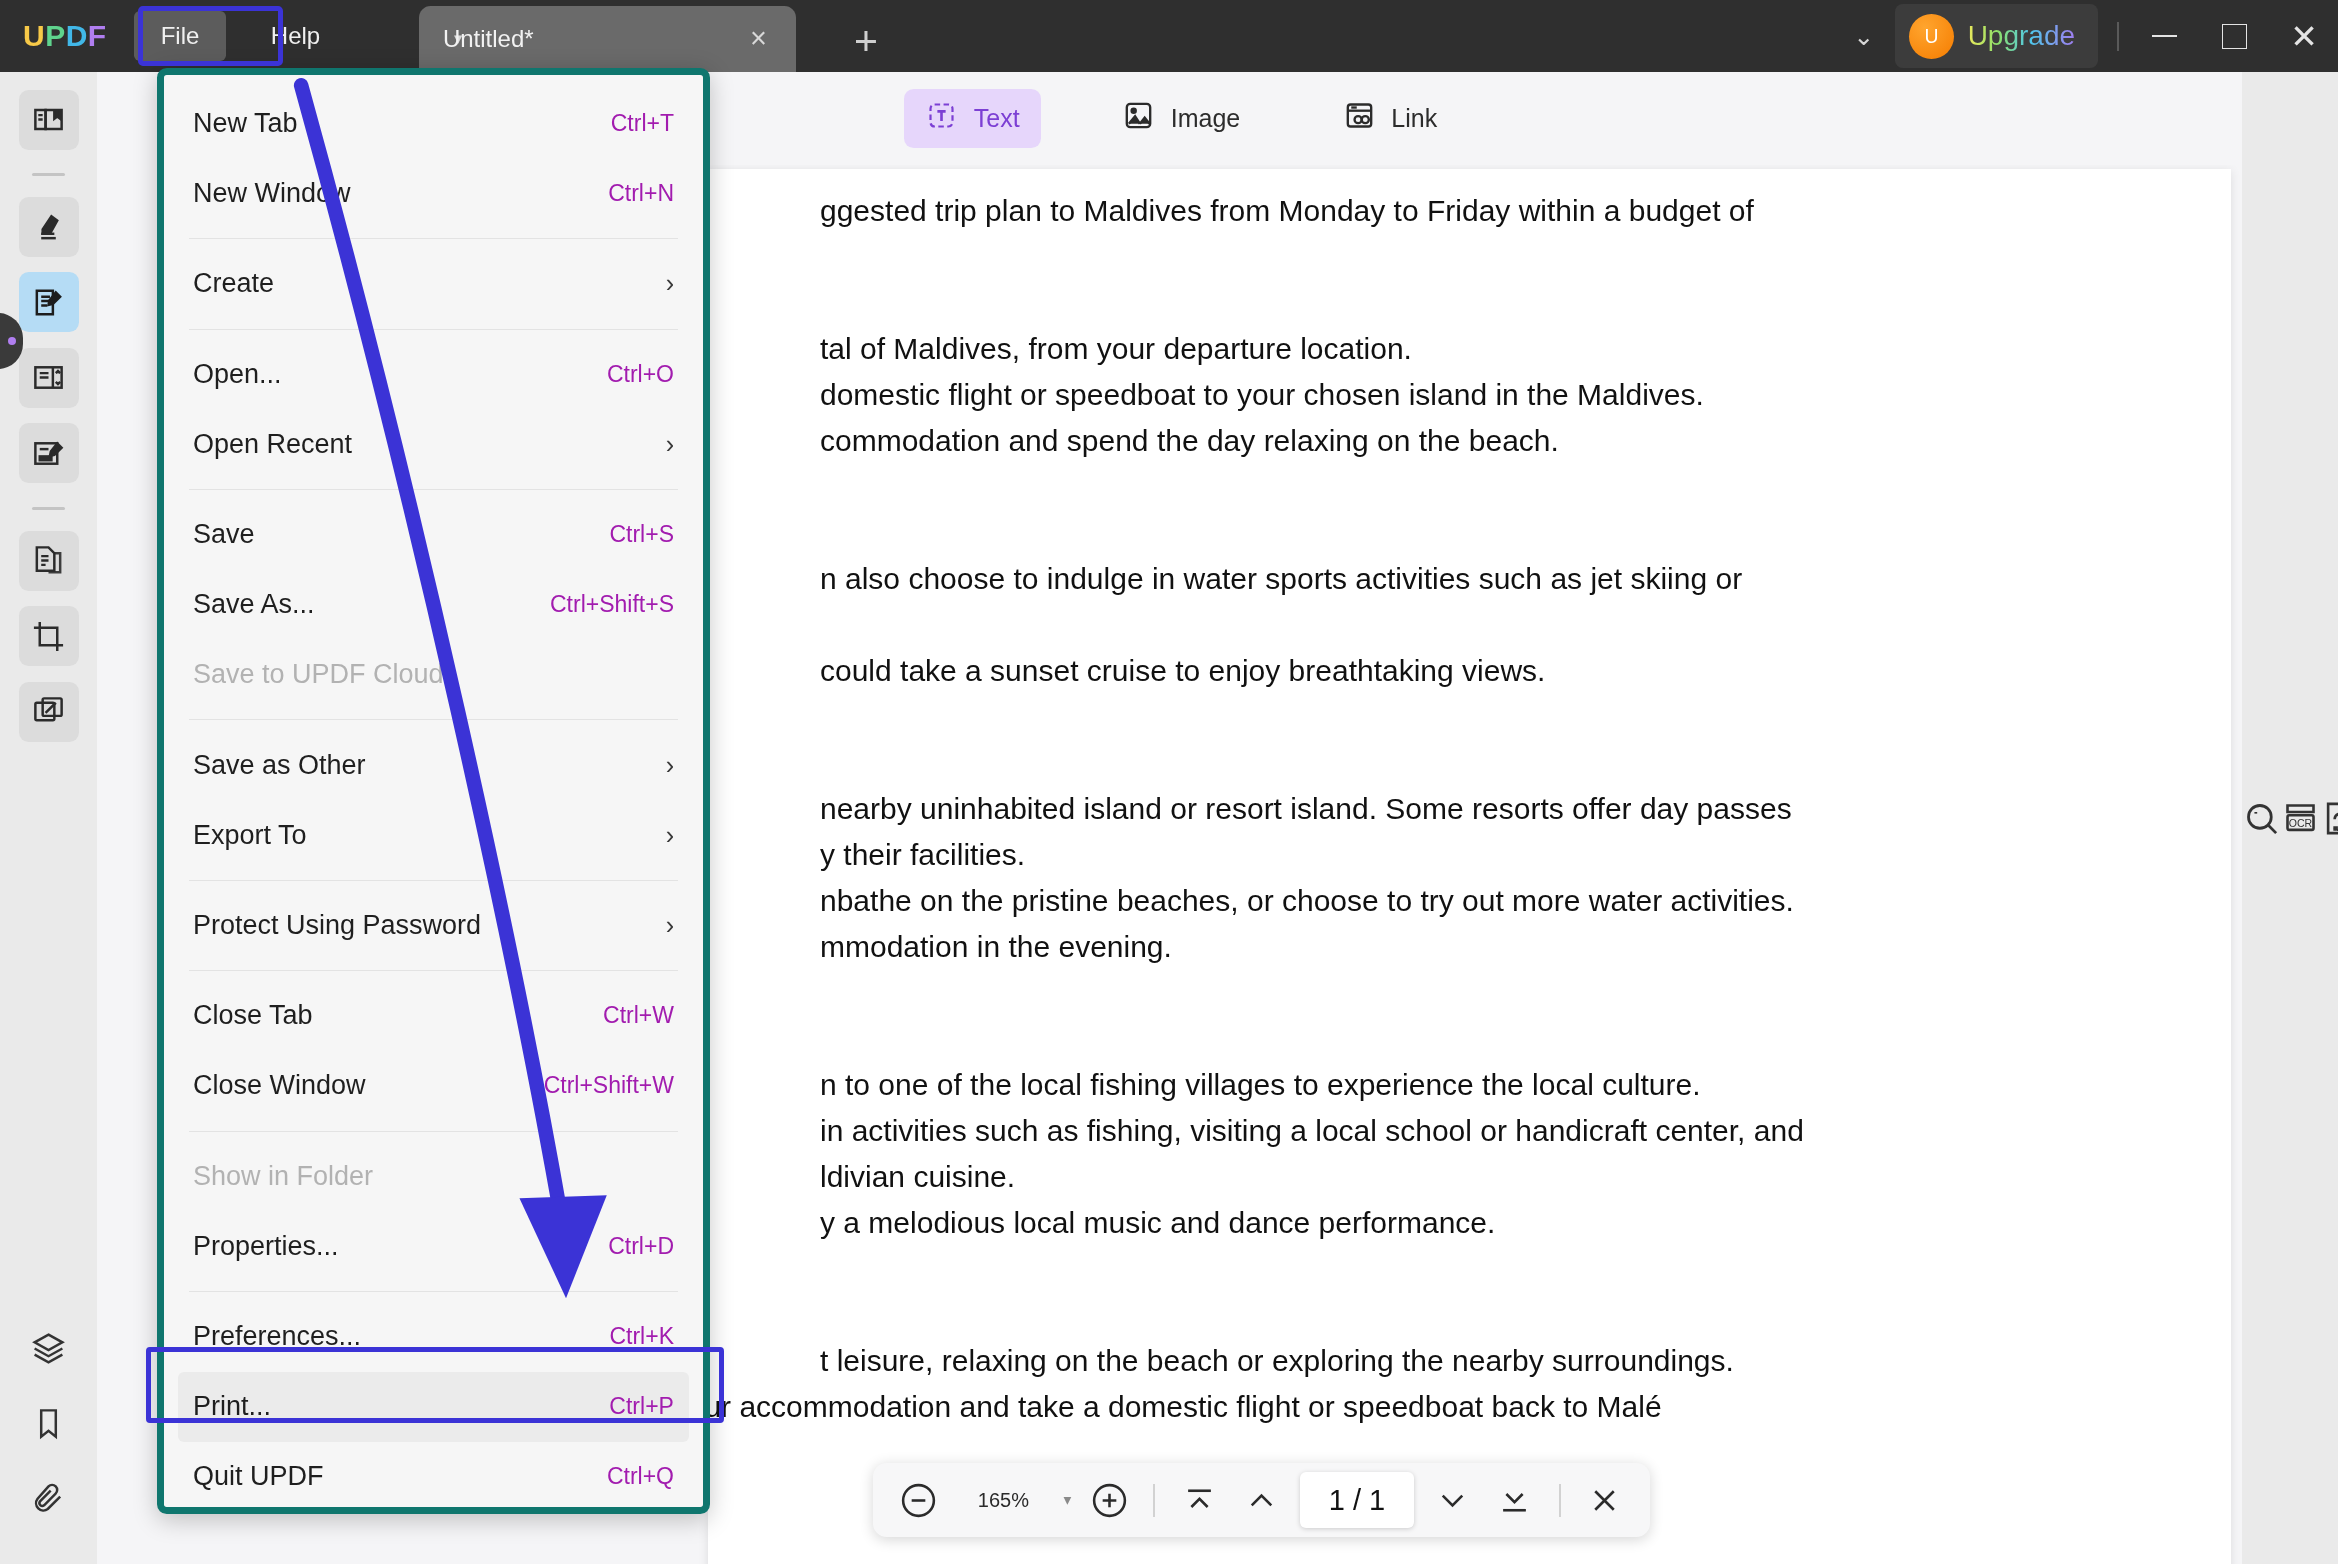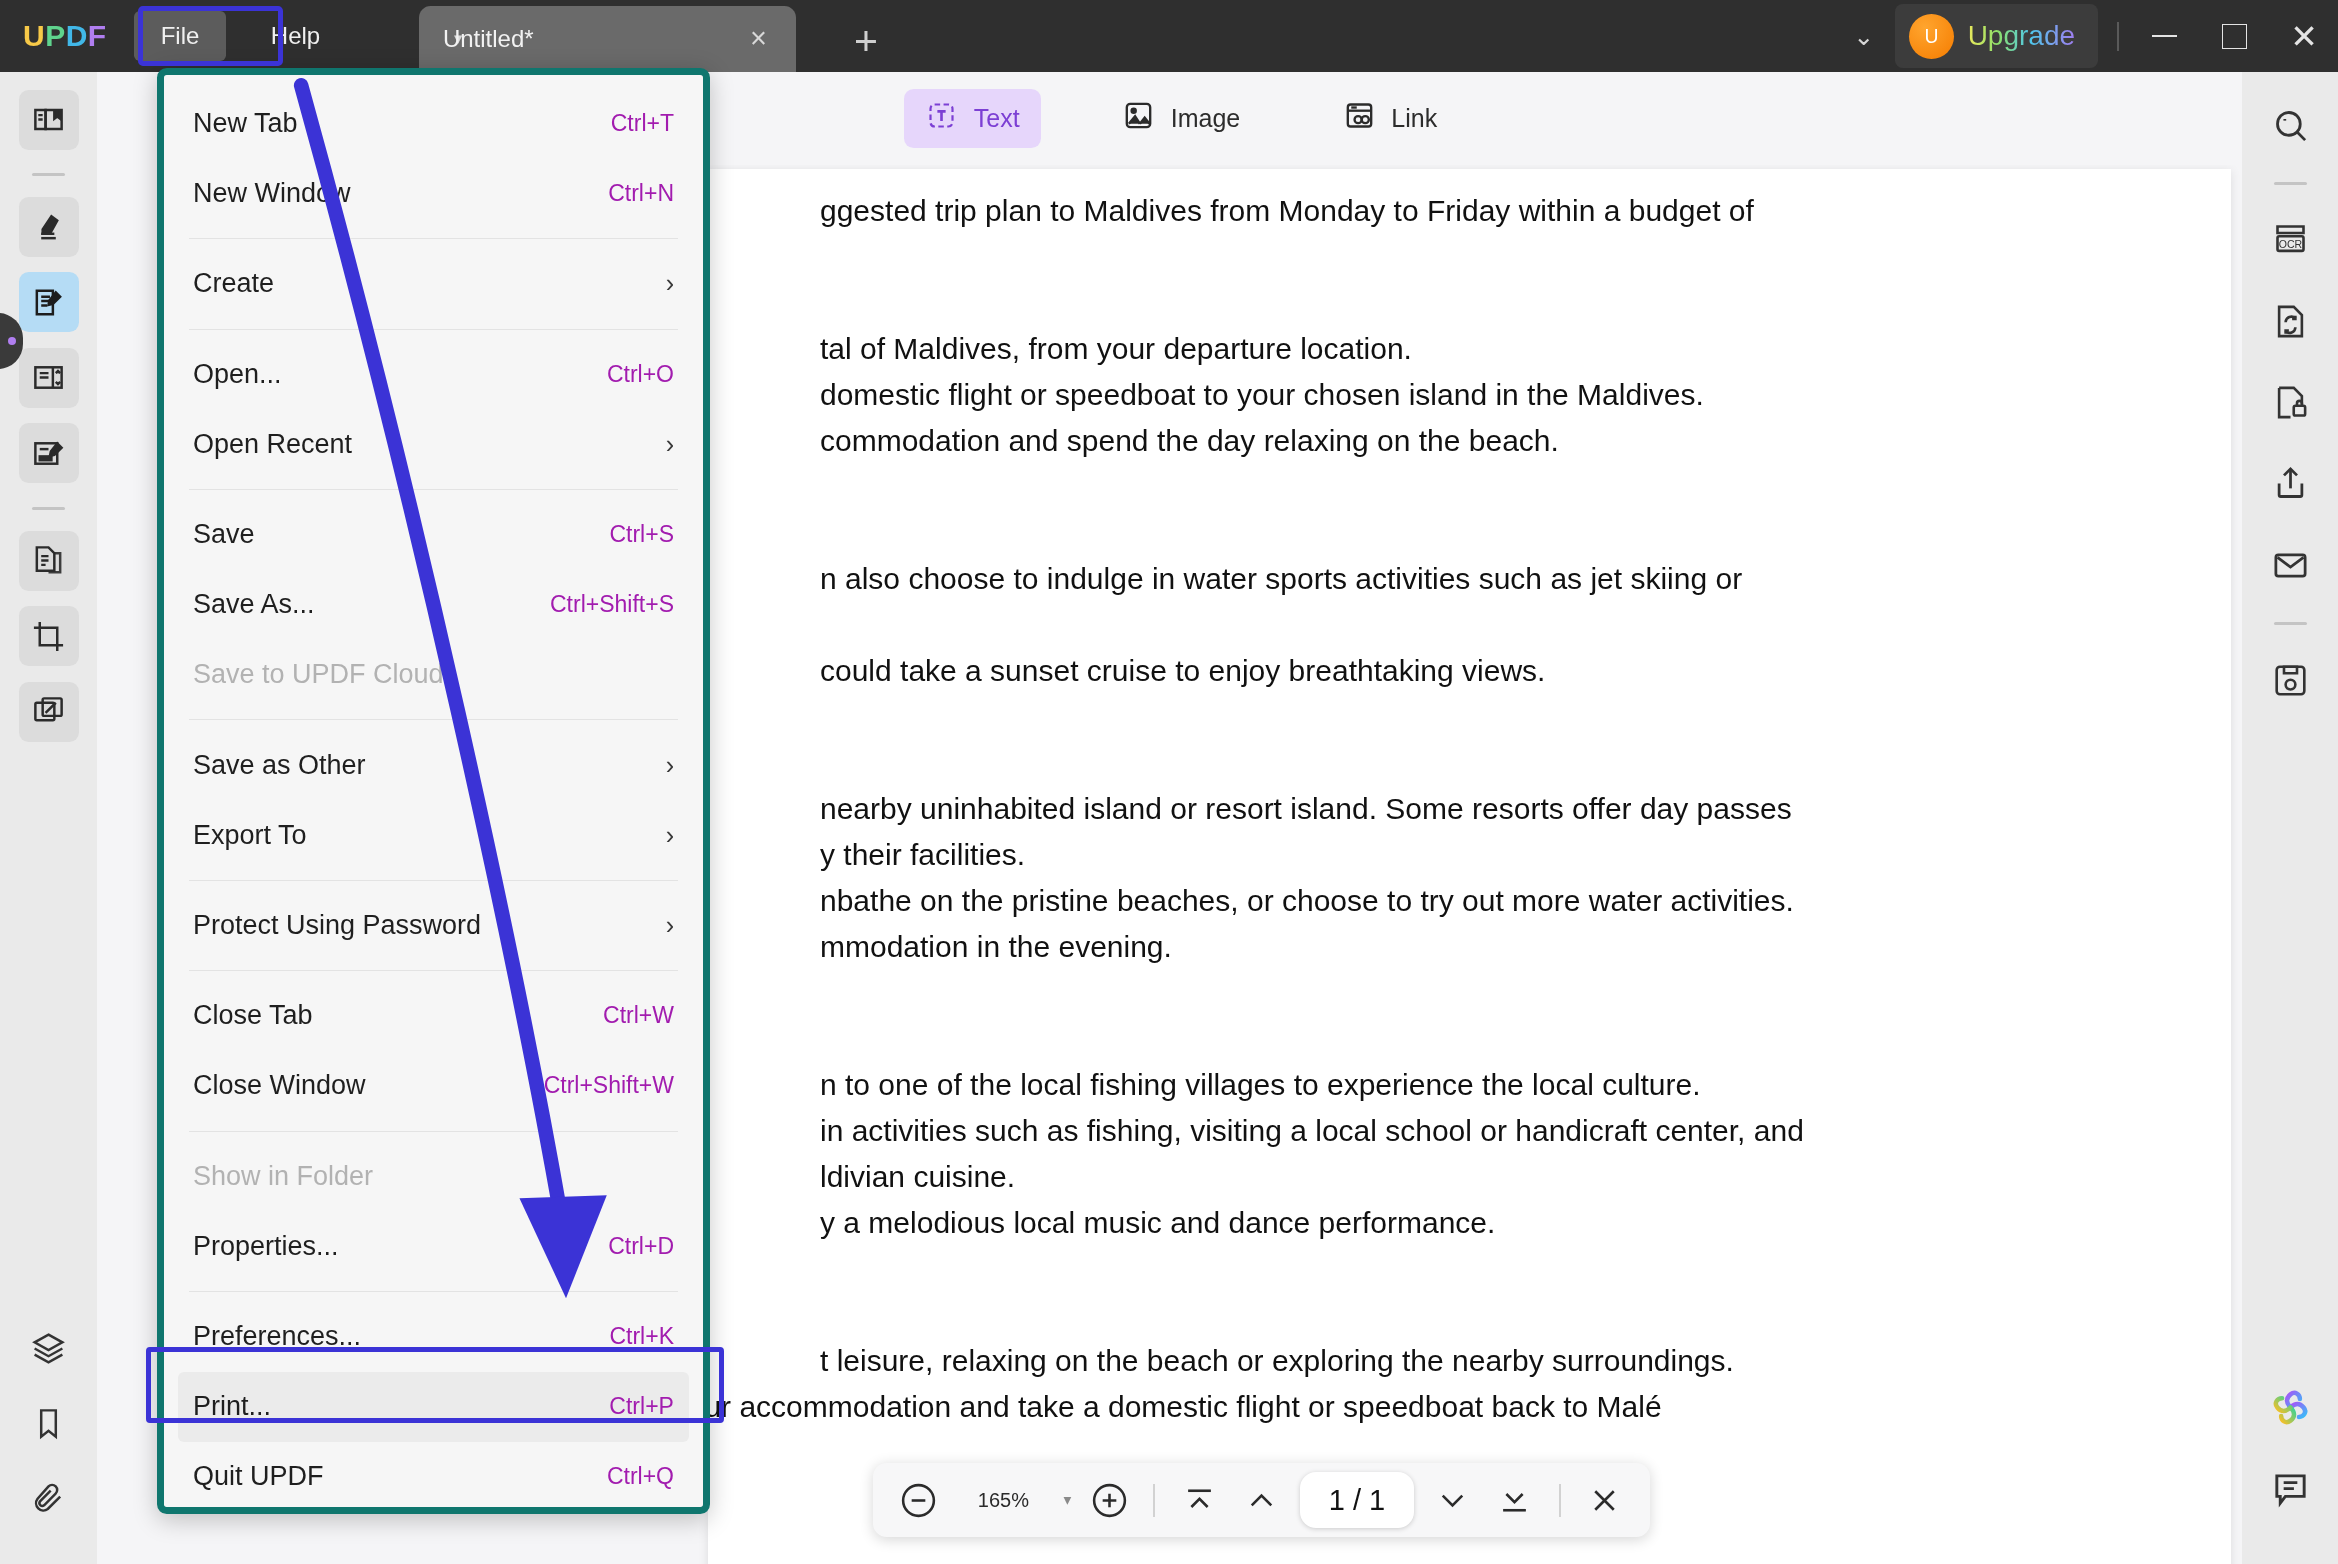--- a/index.html
+++ b/index.html
@@ -96,21 +96,21 @@
     background: #3a3a3a; border-radius: 0 39px 39px 0; z-index: 5;
   }
   .nub::after {
     content:""; position:absolute; left:9.7px; top:24px; width:7.8px; height:7.8px;
     border-radius:50%; background:#b07ef0;
   }
 
   
   .rightbar {
     position: absolute; top: 72px; right: 0; width: 97px; height: 1492px;
-    background: #eaeaea; display: flex; flex-direction: column; align-items: center;
+    background: #eaeaea; display: flex; align-items: center;
     padding-top: 23px;
   }
   .rb-icon {
     width: 60px; height: 60px; margin-bottom: 21.3px; display: flex;
     align-items: center; justify-content: center; cursor: pointer;
   }
   .rb-sep { width: 33px; height: 2.9px; background: #c4c4c4; margin: 5.8px 0 25px; border-radius: 1.9px; }
   .rb-spacer { flex: 1; }
 
   
@@ -146,21 +146,21 @@
     position: absolute; left: 776px; bottom: 27px; height: 74px;
     background: #f7f7f8; border-radius: 13.6px; box-shadow: 0 2.9px 13.6px rgba(0,0,0,0.16);
     display: flex; align-items: center; padding: 0 21.3px; gap: 13.6px; z-index: 20;
   }
   .zb-btn { width: 49px; height: 49px; display: flex; align-items: center;
             justify-content: center; cursor: pointer; color: #2b2b2b; }
   .zb-pct { font-size: 20px; color: #2b2b2b; min-width: 93px; text-align: center; }
   .zb-caret { font-size: 15.5px; color: #8a8a8a; cursor: pointer; }
   .zb-pipe { width: 1.9px; height: 33px; background: #d2d2d2; margin: 0 5.8px; }
   .zb-page {
-    font-size: 29px; color: #111; background: #fff; border-radius: 16px;
+    font-size: 29px; color: #111; background: #fff; border-radius: 6px;
     box-shadow: 0 1px 5.8px rgba(0,0,0,0.18); padding: 11.6px 29px; cursor: pointer; text-align: center;
   }
 
   
   .filemenu {
     position: absolute; left: 157px; top: 68px; width: 553px; height: 1446px;
     background: #f6f6f6; border: 7px solid #0f766e; border-radius: 9.7px;
     box-shadow: 0 5.8px 25px rgba(0,0,0,0.22); z-index: 40; padding: 13.6px 0 9.7px;
   }
   .mi {

